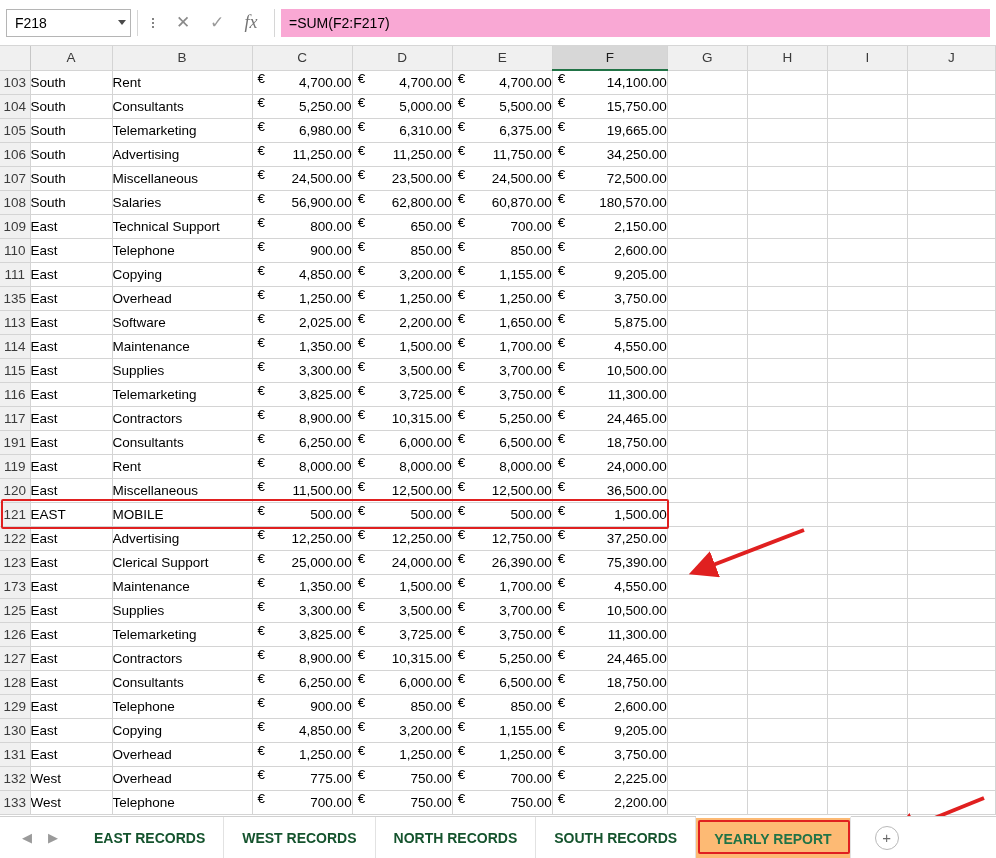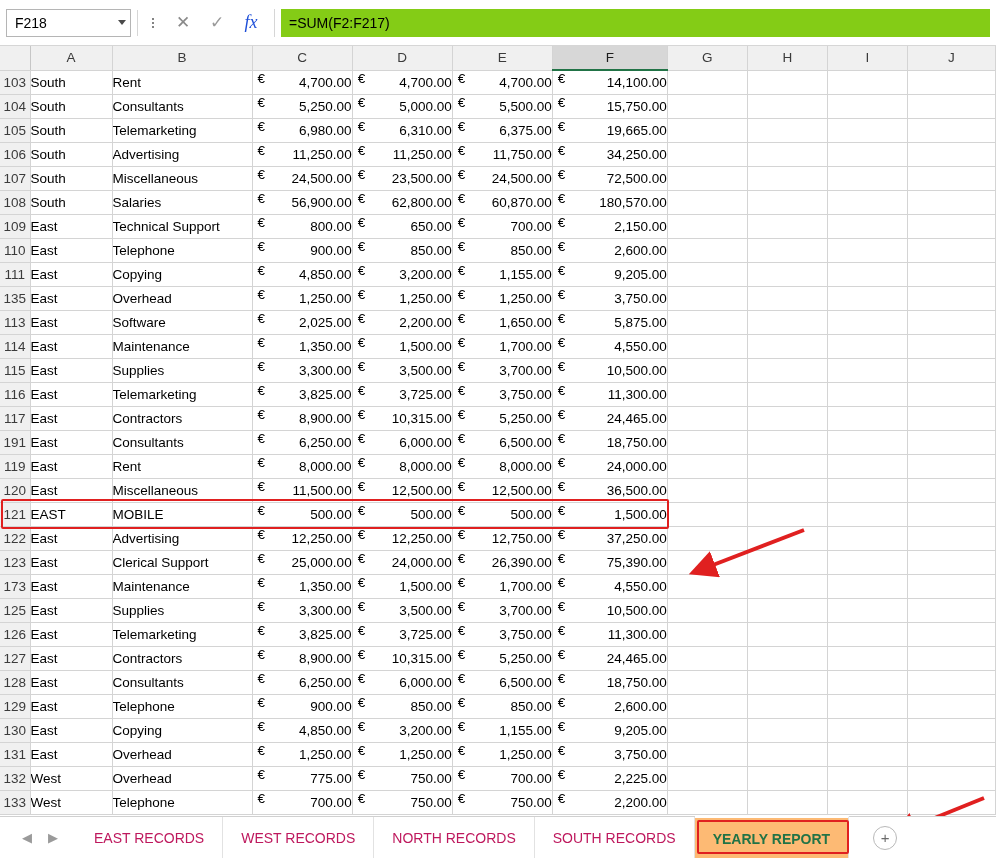--- a/index.html
+++ b/index.html
@@ -75,35 +75,35 @@
   .fb-btn {
     width: 34px;
     height: 30px;
     display: flex;
     align-items: center;
     justify-content: center;
     font-size: 17px;
     color: #8a8a8a;
   }
   .fb-btn.check { color: #9a9a9a; }
-  .fb-btn.fx { color: #1d4ed8; font-style: italic; font-family: "Liberation Serif", serif; font-size: 18px; }
+  .fb-btn.fx { color: #737373; font-style: italic; font-family: "Liberation Serif", serif; font-size: 18px; }
   .fb-divider {
     width: 1px;
     height: 28px;
     background: #d6d6d6;
     margin: 0 6px;
   }
   .formula-input {
     flex: 1;
     height: 28px;
     display: flex;
     align-items: center;
     padding-left: 8px;
     font-size: 14px;
-    background: #84cc16;
+    background: #f9a8d4;
   }
 
   
   .grid-wrap {
     position: relative;
     height: 770px;
     overflow: hidden;
   }
   table.grid {
     border-collapse: collapse;
@@ -213,22 +213,23 @@
     display: flex;
     align-items: center;
     height: 42px;
   }
   .tab {
     padding: 0 18px;
     height: 42px;
     display: flex;
     align-items: center;
     font-size: 14px;
-    color: #be185d;
+    color: #14532d;
     border-right: 1px solid #e2e2e2;
+    font-weight: bold;
   }
   .tab.active {
     color: #217346;
     font-weight: bold;
     background: #fdba74;
     border-top: 2px solid #ffffff;
   }
   .tab-active-wrap {
     position: relative;
     display: flex;

